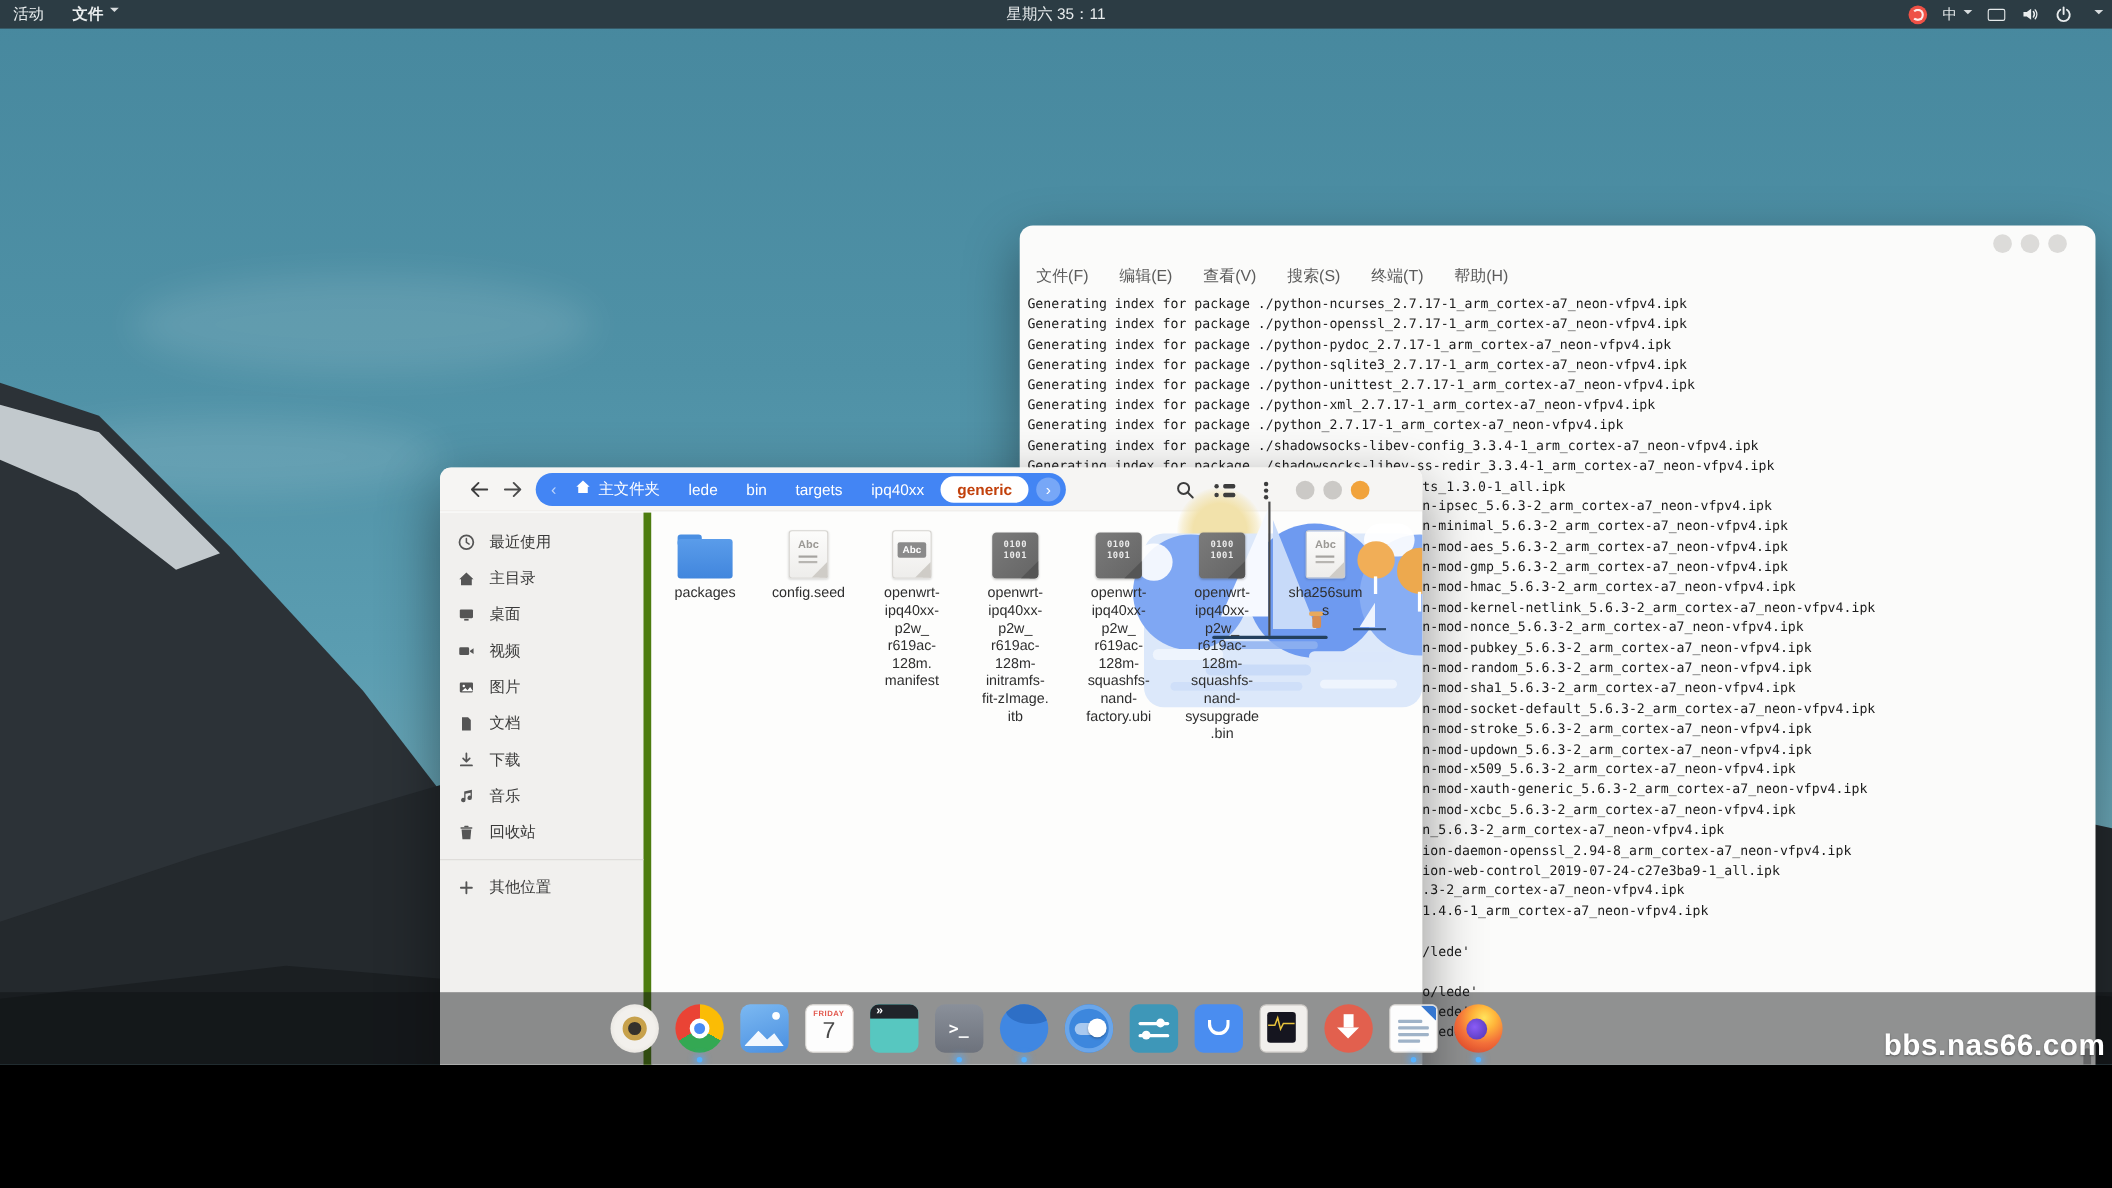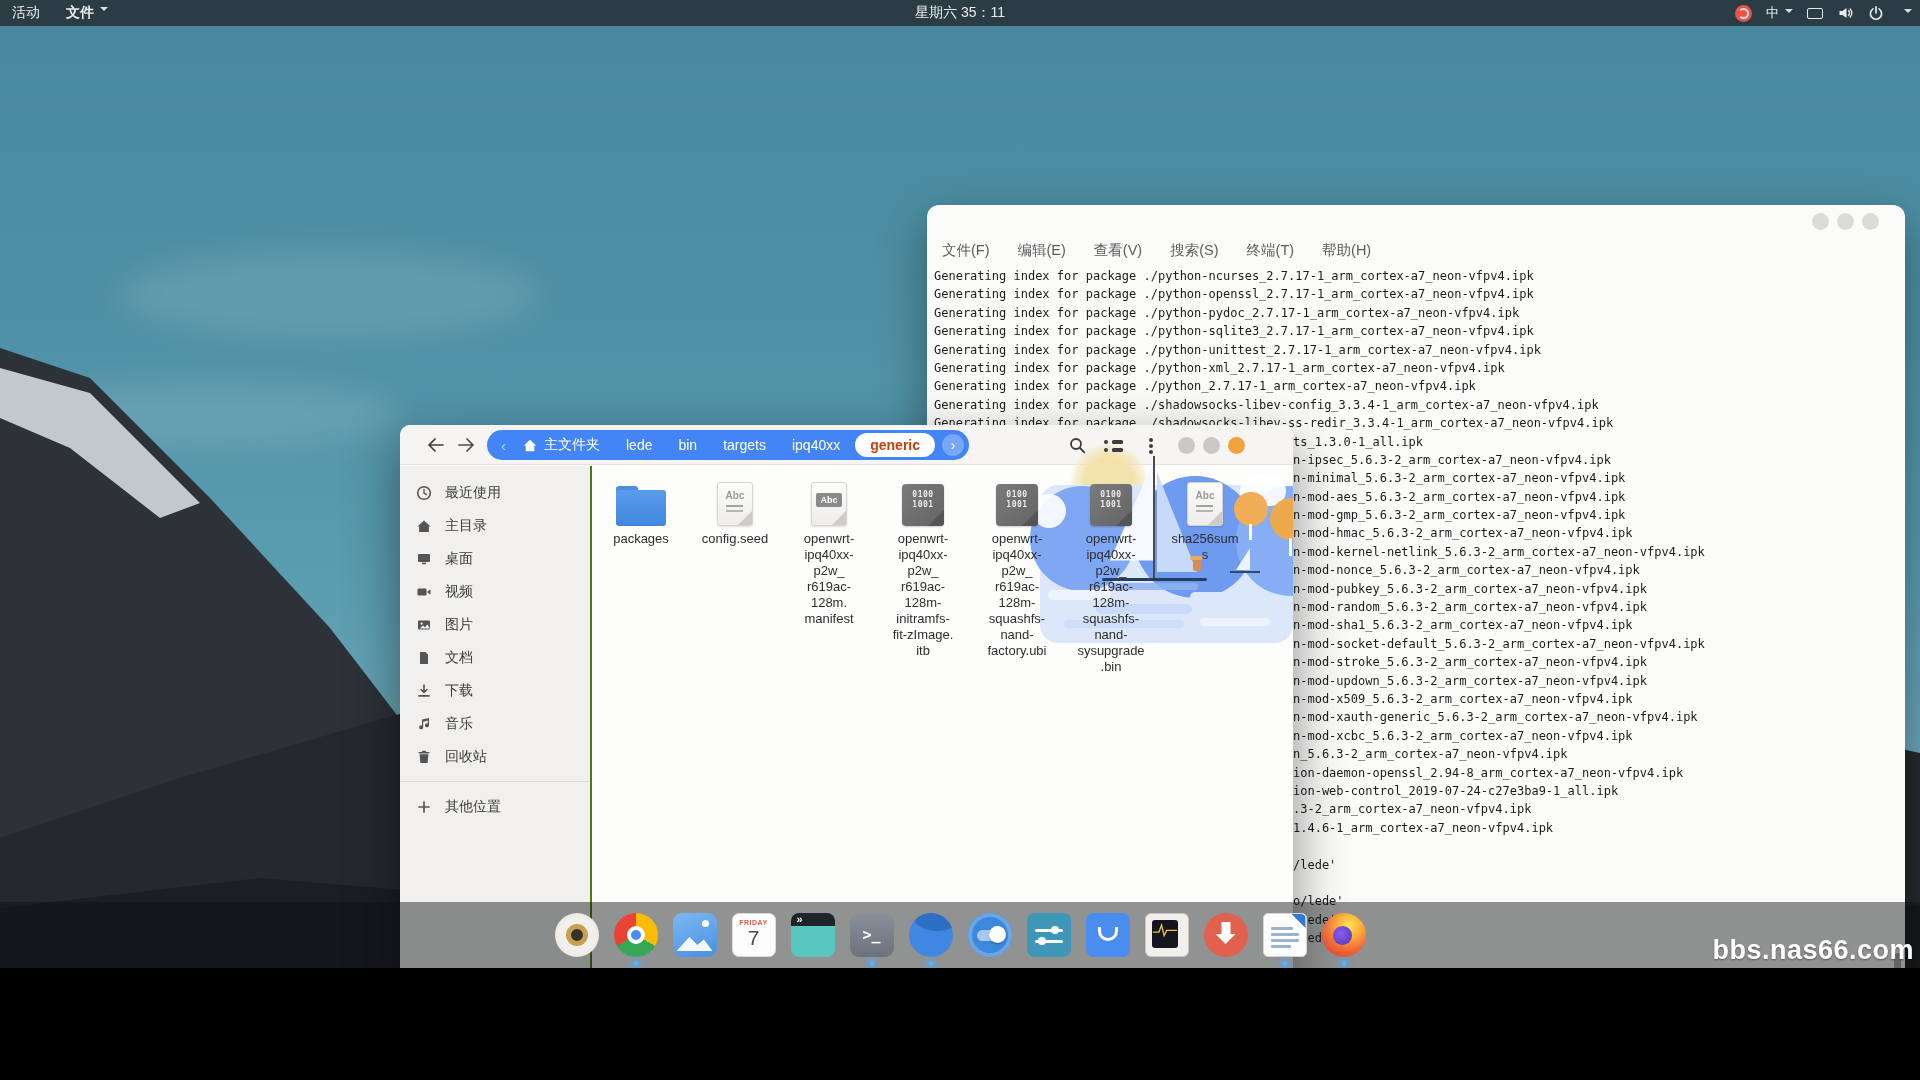--- a/index.html
+++ b/index.html
@@ -36,34 +36,34 @@
   .t-line.cut{padding-left:359px}
   .t-scroll{position:absolute;right:4px;top:748px;width:7px;height:26px;background:#a9a9a9;border-radius:4px}
 
   
   .fm{left:400px;top:425px;width:893px;height:577px;border-radius:10px;background:#fdfdfc;box-shadow:0 20px 55px rgba(0,0,0,.45);z-index:3}
   .fm-toolbar{position:absolute;left:0;top:0;right:0;height:40px;background:#f6f5f3;border-bottom:1px solid #e4e2df;border-radius:10px 10px 0 0}
   .nav{position:absolute;top:7px;width:26px;height:26px;display:flex;align-items:center;justify-content:center;border-radius:5px;z-index:2}
   .nav-back{left:22px}.nav-fwd{left:53px}
   .crumbbar{position:absolute;left:87px;top:5px;height:30px;background:var(--accent_blue);border-radius:15px;display:inline-flex;align-items:center;padding:0 5px 0 10px;z-index:2;white-space:nowrap}
   .crumb-chevron{color:rgba(255,255,255,.65);font-size:15px;padding:0 4px}
-  .crumb{color:#fff;font-size:14px;padding:0 13px;display:flex;align-items:center;gap:7px;cursor:default}
+  .crumb{color:#fff;font-size:14px;padding:0 13px;display:flex;align-items:flex-start;gap:7px;cursor:default}
   .crumb svg{display:block}
   .crumb-current{background:#fff;color:#c2410c;font-size:14px;font-weight:600;border-radius:13px;padding:4px 15px;margin:0 2px}
   .crumb-next{width:22px;height:22px;border-radius:50%;background:rgba(255,255,255,.28);color:#fff;display:flex;align-items:center;justify-content:center;font-size:14px;margin-left:5px}
   .tool-ic{position:absolute;top:7px;width:27px;height:27px;display:flex;align-items:center;justify-content:center;z-index:2;border-radius:50%}
   .ti-search{left:664px}.ti-view{left:700px}.ti-kebab{left:737px}
   .view-glyph{display:grid;grid-template-columns:5px 11px;grid-template-rows:5px 5px;gap:3px;align-items:center}
   .view-glyph i{display:block;background:#3d3d3d;border-radius:1.5px;height:4px}
   .view-glyph i.dot{width:4px;border-radius:50%}
   .kebab i{display:block;width:4px;height:4px;border-radius:50%;background:#3d3d3d;margin:2px auto}
   .win-dot{position:absolute;top:12px;width:17px;height:17px;border-radius:50%;background:#cbc9c6;z-index:2}
   .wd1{left:778px}.wd2{left:803px}
   .wd-close{left:828px;background:var(--close_orange)}
-  .fm-sidebar{position:absolute;left:0;top:41px;bottom:0;width:192px;background:#f1f0ee;border-right:2px solid #4d7c0f}
+  .fm-sidebar{position:absolute;left:0;top:41px;bottom:0;width:192px;background:#f1f0ee;border-right:7px solid #4d7c0f}
   .sb-item{display:flex;align-items:center;gap:13px;height:33px;padding-left:15px;color:#3a3a3a;font-size:14px}
   .sb-item:first-child{margin-top:10px}
   .sb-ic{width:17px;height:17px;display:flex;align-items:center;justify-content:center}
   .sb-ic svg{width:16px;height:16px;display:block}
   .sb-sep{height:1px;background:#dddbd8;margin:8px 0}
   .fm-content{position:absolute;left:193px;top:41px;right:0;bottom:0;background:#fdfdfc}
   .file-item{position:absolute;top:12px;width:92px;text-align:center;z-index:2}
   .file-label{margin-top:5px;font-size:13px;line-height:16px;color:#2e2e2e;white-space:pre-line;word-break:break-all}
   .icon-wrap{height:48px;display:flex;align-items:flex-end;justify-content:center}
   .icon-folder{width:50px;height:40px;position:relative}

